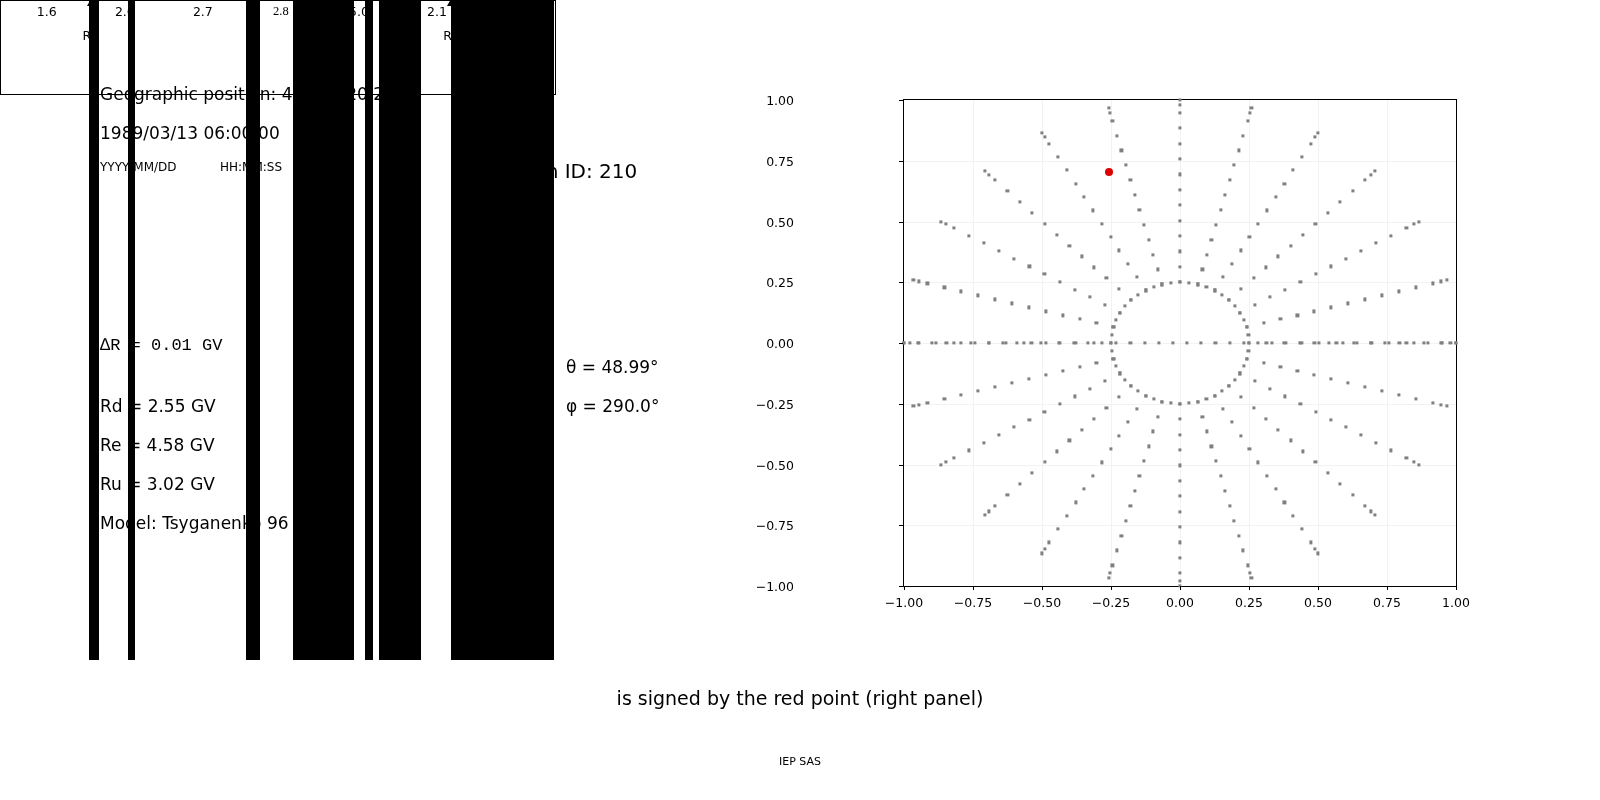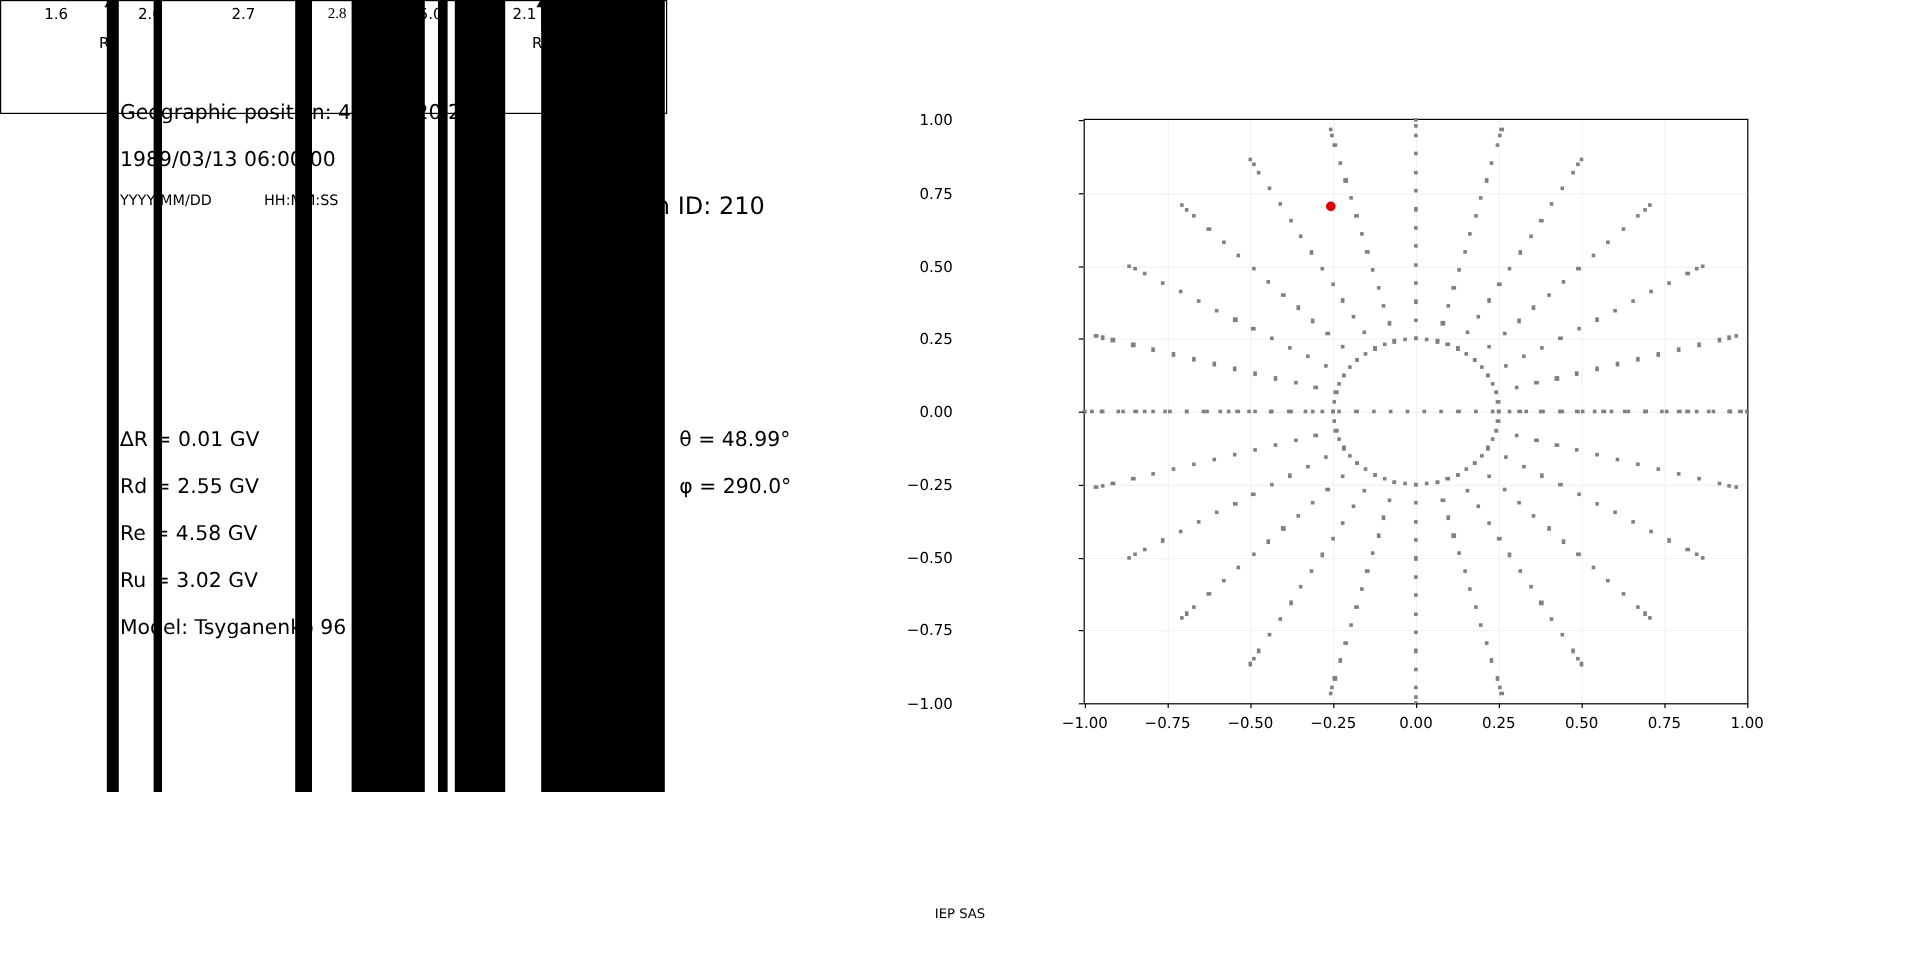--- a/index.html
+++ b/index.html
@@ -117,21 +117,21 @@
         <div class="mlabel">Re</div>
       </div>
       <div class="marker" style="left: 451.393px;">
         <div class="shaft"></div>
         <div class="head"></div>
         <div class="mlabel">Ru</div>
       </div>
     </div>
 
   <div id="params">
-      <div class="param" style="top: 357px;">∆R = 0.01 GV</div>
+      <div class="param" style="top: 336px; font-family: Liberation Mono, monospace;">∆R = 0.01 GV</div>
       <div class="param" style="top: 396px;">Rd = 2.55 GV</div>
       <div class="param" style="top: 435px;">Re = 4.58 GV</div>
       <div class="param" style="top: 474px;">Ru = 3.02 GV</div>
       <div class="param" style="top: 513px;">Model: Tsyganenko 96</div>
     </div>
   <div id="angles">
       <div class="param-right" style="top: 357px;">θ = 48.99°</div>
       <div class="param-right" style="top: 396px;">φ = 290.0°</div>
     </div>
 </div>
@@ -613,14 +613,15 @@
       <div class="xtick-mark" style="left: 518px; top: 586px;"></div>
       <div class="xtick" style="left: 587px; top: 595px;">0.75</div>
       <div class="xtick-mark" style="left: 587px; top: 586px;"></div>
       <div class="xtick" style="left: 656px; top: 595px;">1.00</div>
       <div class="xtick-mark" style="left: 656px; top: 586px;"></div>
     </div>
 
 </div>
 
 <div id="caption">
+  <div>is signed by the red point (right panel)</div>
 </div>
 <div id="footer">IEP SAS</div>
 
 </body></html>

